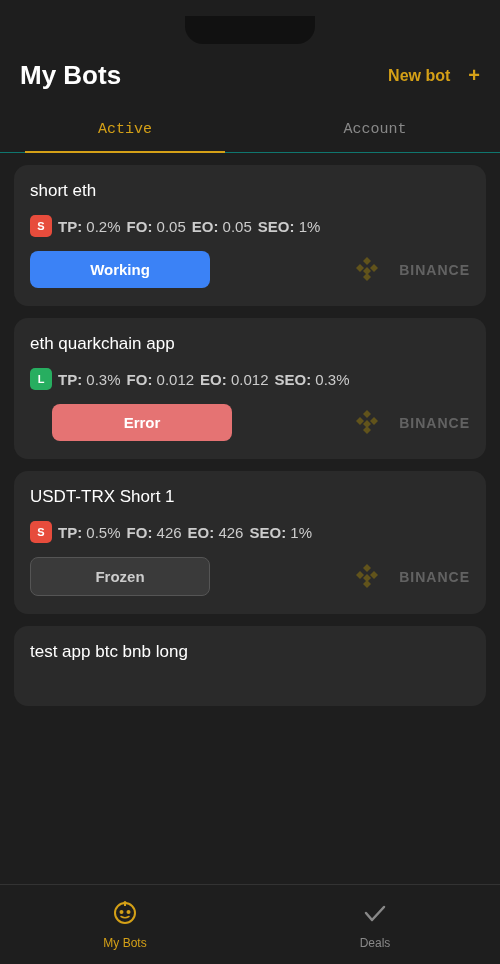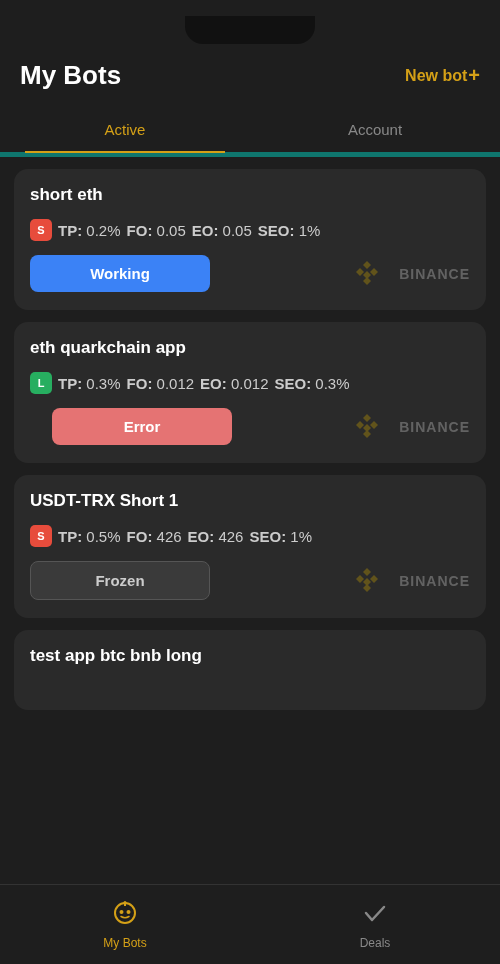--- a/index.html
+++ b/index.html
@@ -52,39 +52,40 @@
 
     .header-title {
       font-size: 26px;
       font-weight: 700;
       color: #fff;
     }
 
     .new-bot-btn {
       display: flex;
       align-items: center;
-      gap: 1px;
+      gap: 18px;
       color: #d4a017;
       font-size: 16px;
       font-weight: 600;
       cursor: pointer;
       background: none;
       border: none;
     }
 
     .new-bot-plus {
       font-size: 20px;
       color: #d4a017;
     }
 
     
     .tabs {
       display: flex;
-      border-bottom: 5px solid #0f766e;
-      background: #1e1e1e;
+      border-bottom: 1px solid #0f766e;
+      background: #1e1e1e;
+      font-family: Liberation Mono, monospace;
     }
 
     .tab {
       flex: 1;
       text-align: center;
       padding: 14px 0;
       font-size: 15px;
       font-weight: 500;
       cursor: pointer;
       color: #888;
@@ -119,21 +120,21 @@
     
     .bot-card {
       background: #2a2a2a;
       border-radius: 14px;
       padding: 16px 16px 18px 16px;
       position: relative;
     }
 
     .bot-name {
       font-size: 17px;
-      font-weight: 700;
+      font-weight: 400;
       color: #fff;
       margin-bottom: 14px;
     }
 
     .bot-params {
       display: flex;
       align-items: center;
       gap: 6px;
       flex-wrap: wrap;
       margin-bottom: 14px;

